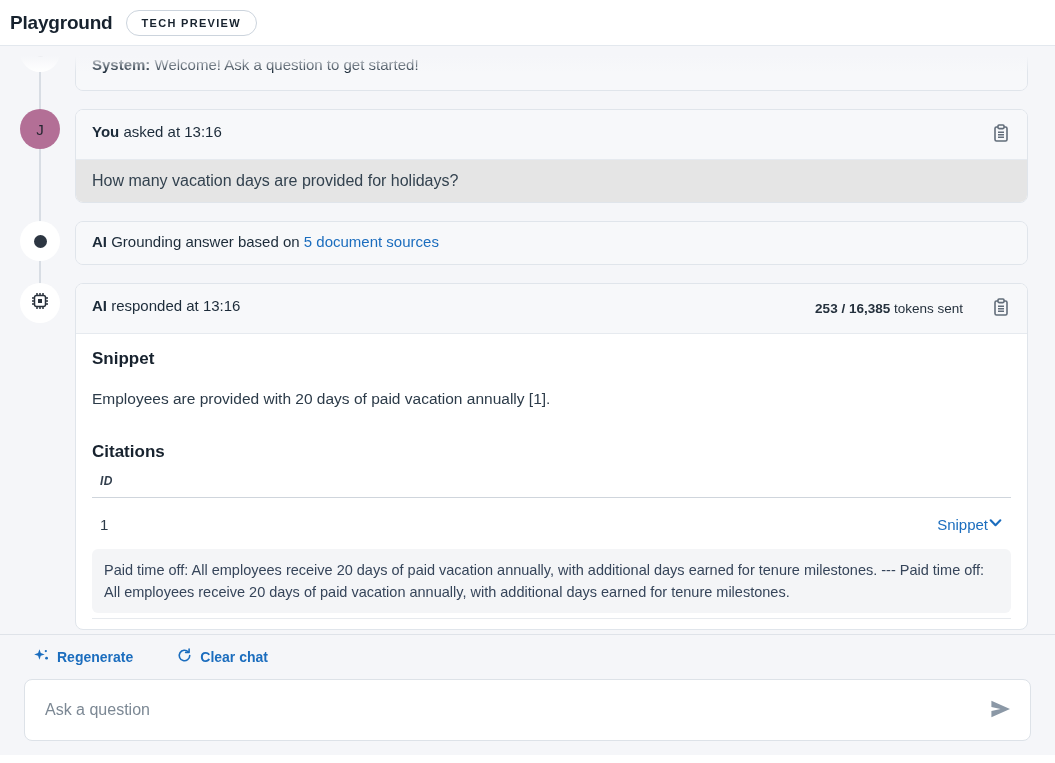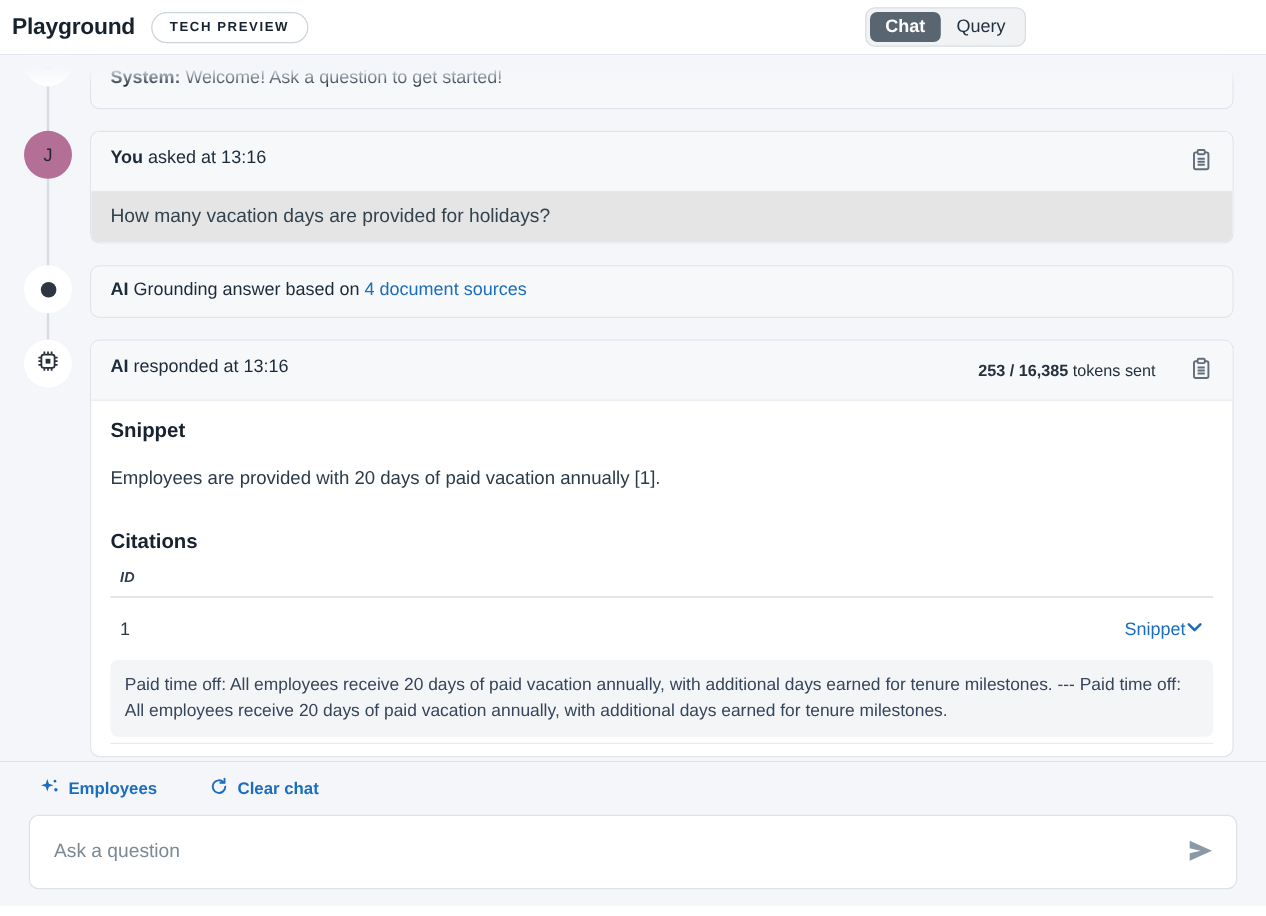--- a/index.html
+++ b/index.html
@@ -81,24 +81,20 @@
   .bottom-strip { height:8px; flex-shrink:0; background:#fff; }
 </style>
 </head>
 <body>
 
 <div class="app">
 
   <div class="header">
     <div class="title">Playground</div>
     <div class="badge">TECH PREVIEW</div>
-    <div class="toggle">
-      <div class="seg active">Chat</div>
-      <div class="seg">Query</div>
-    </div>
   </div>
 
   <div class="chat-area">
     <div class="timeline-line"></div>
 
     <div class="messages">
 
       <div class="msg-row">
         <div class="avatar-col">
           <div class="avatar sys">
@@ -143,21 +139,21 @@
 
       <div class="msg-row">
         <div class="avatar-col">
           <div class="avatar">
             <div class="dot"></div>
           </div>
         </div>
         <div class="card header-only">
           <div class="card-header ground-card">
             <div class="hdr-left">
-              <span class="bold">AI</span>&nbsp;<span>Grounding answer based on</span>&nbsp;<a class="link">4 document sources</a>
+              <span class="bold">AI</span>&nbsp;<span>Grounding answer based on</span>&nbsp;<a class="link">5 document sources</a>
             </div>
           </div>
         </div>
       </div>
 
       <div class="msg-row">
         <div class="avatar-col">
           <div class="avatar">
             <span>
               <svg width="22" height="22" viewBox="0 0 22 22" fill="none" stroke="#2a323d" stroke-width="1.5">
@@ -220,21 +216,21 @@
   <div class="footer">
     <div class="actions">
       <button class="action-btn">
         <span>
           <svg width="15" height="15" viewBox="0 0 16 16" fill="#1b6dbe">
             <path d="M5.8 1.2 L7.2 5.4 L11.4 6.8 L7.2 8.2 L5.8 12.4 L4.4 8.2 L0.2 6.8 L4.4 5.4 Z"></path>
             <circle cx="12.6" cy="3.2" r="1.2"></circle>
             <circle cx="13.4" cy="10.8" r="1.5"></circle>
           </svg>
         </span>
-        <span>Employees</span>
+        <span>Regenerate</span>
       </button>
       <button class="action-btn">
         <span>
           <svg width="15" height="15" viewBox="0 0 16 16" fill="none" stroke="#1b6dbe" stroke-width="1.7" stroke-linecap="round" stroke-linejoin="round">
             <path d="M12.1 4.2 A5.6 5.6 0 1 0 13.6 8"></path>
             <path d="M12.9 1.0 L12.9 4.7 L9.2 4.7"></path>
           </svg>
         </span>
         <span>Clear chat</span>
       </button>

